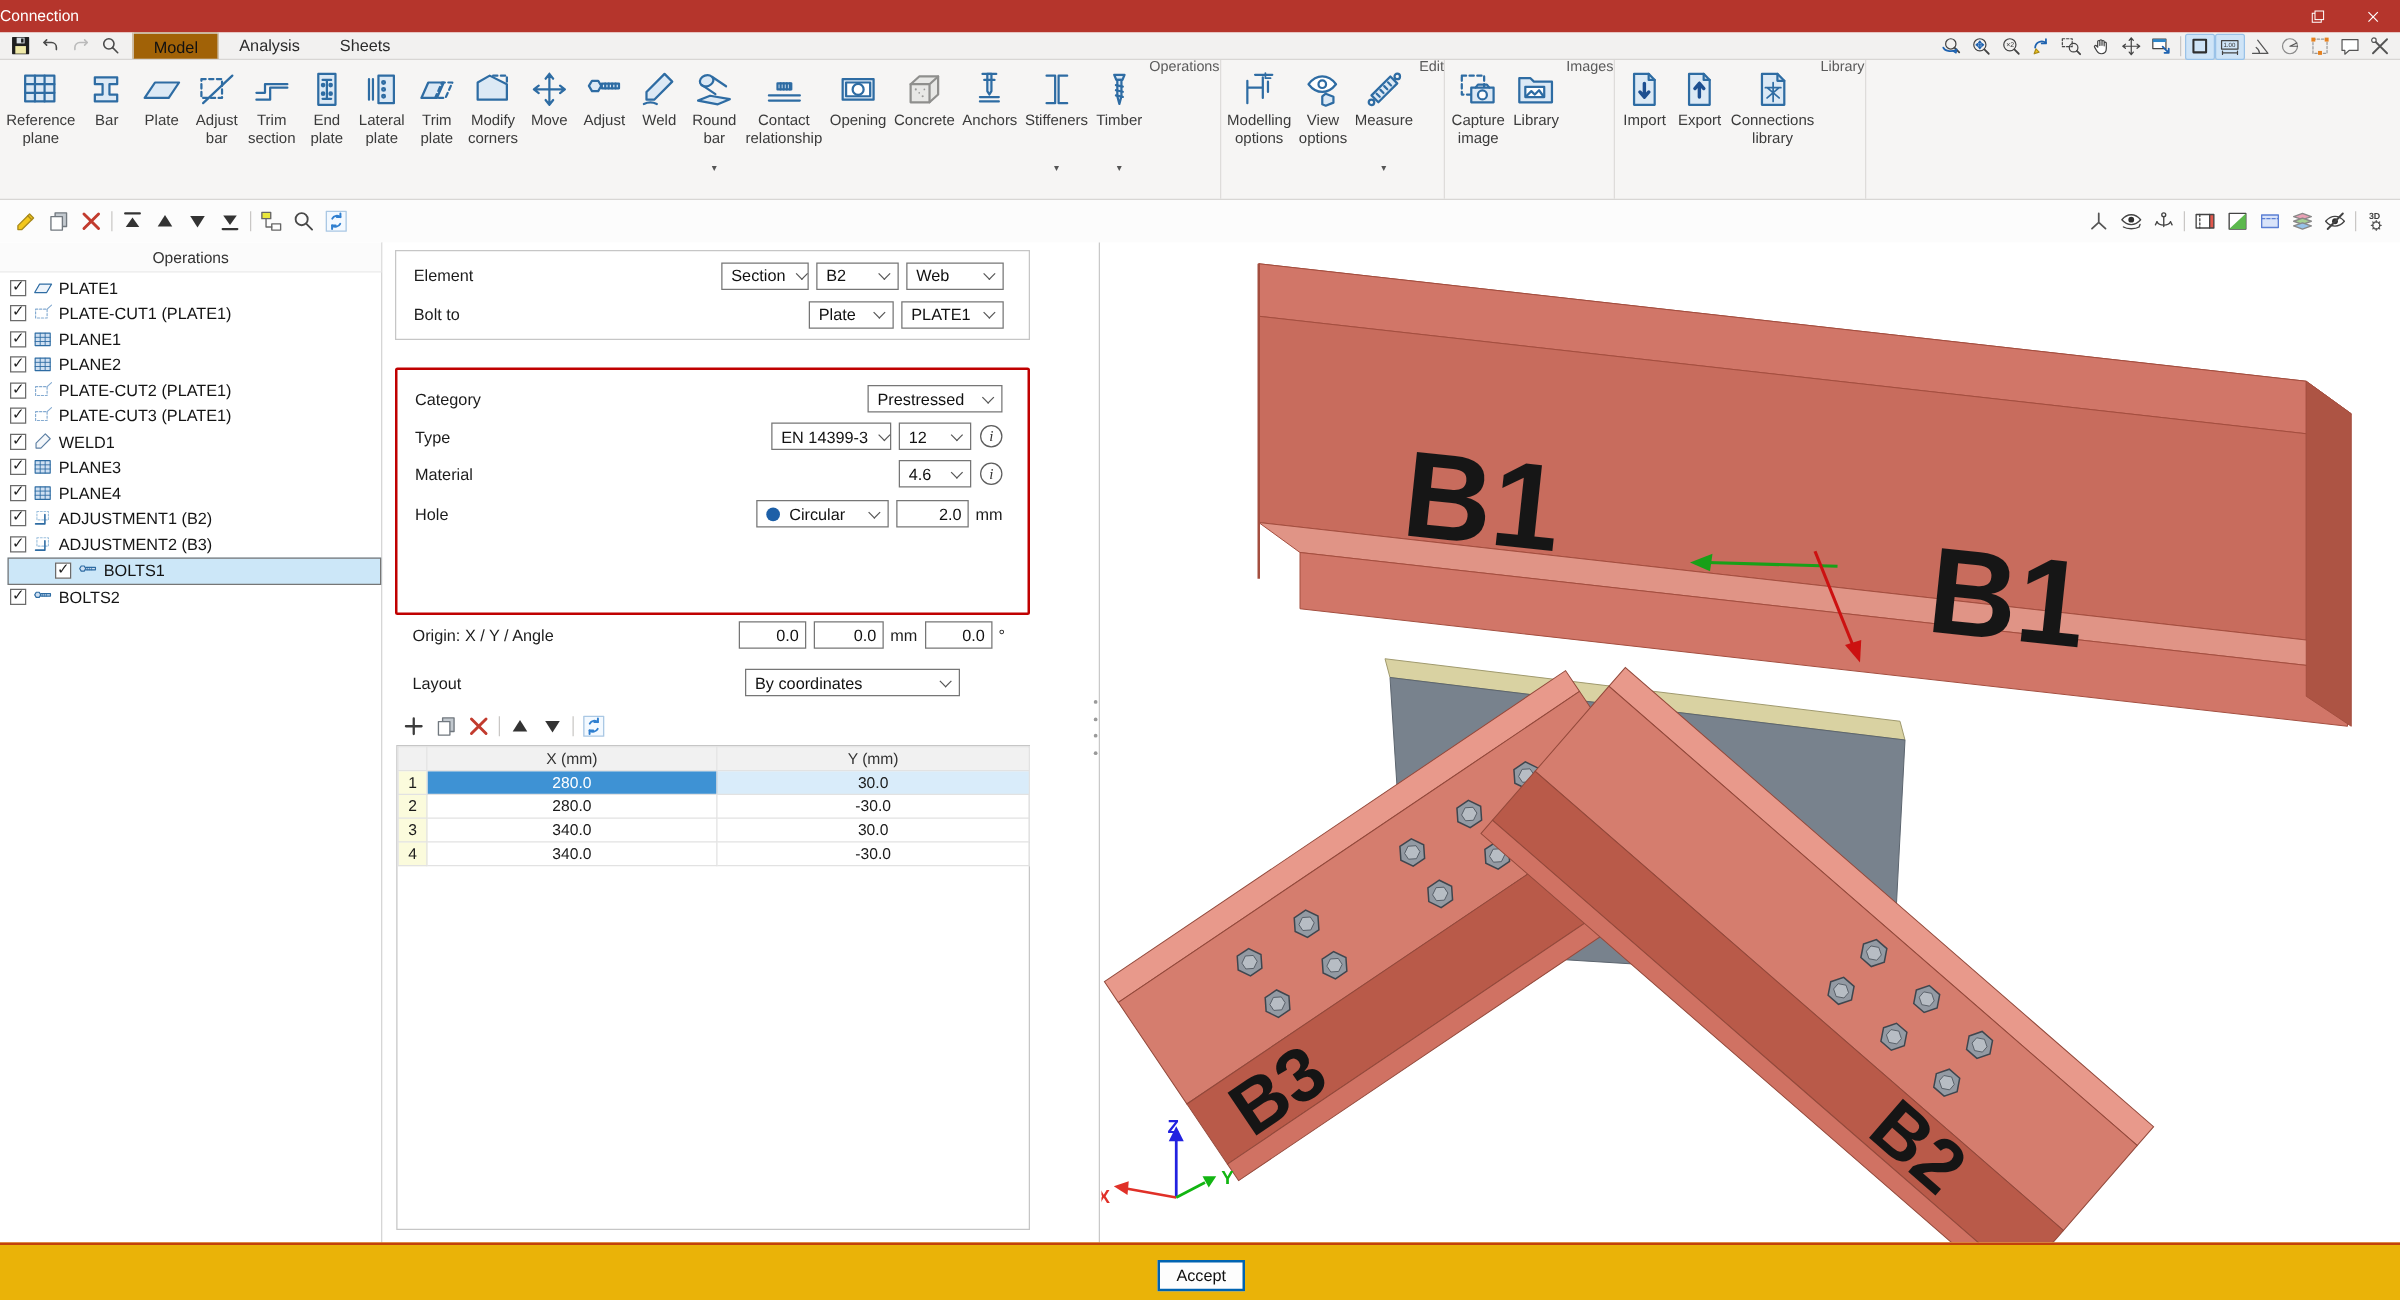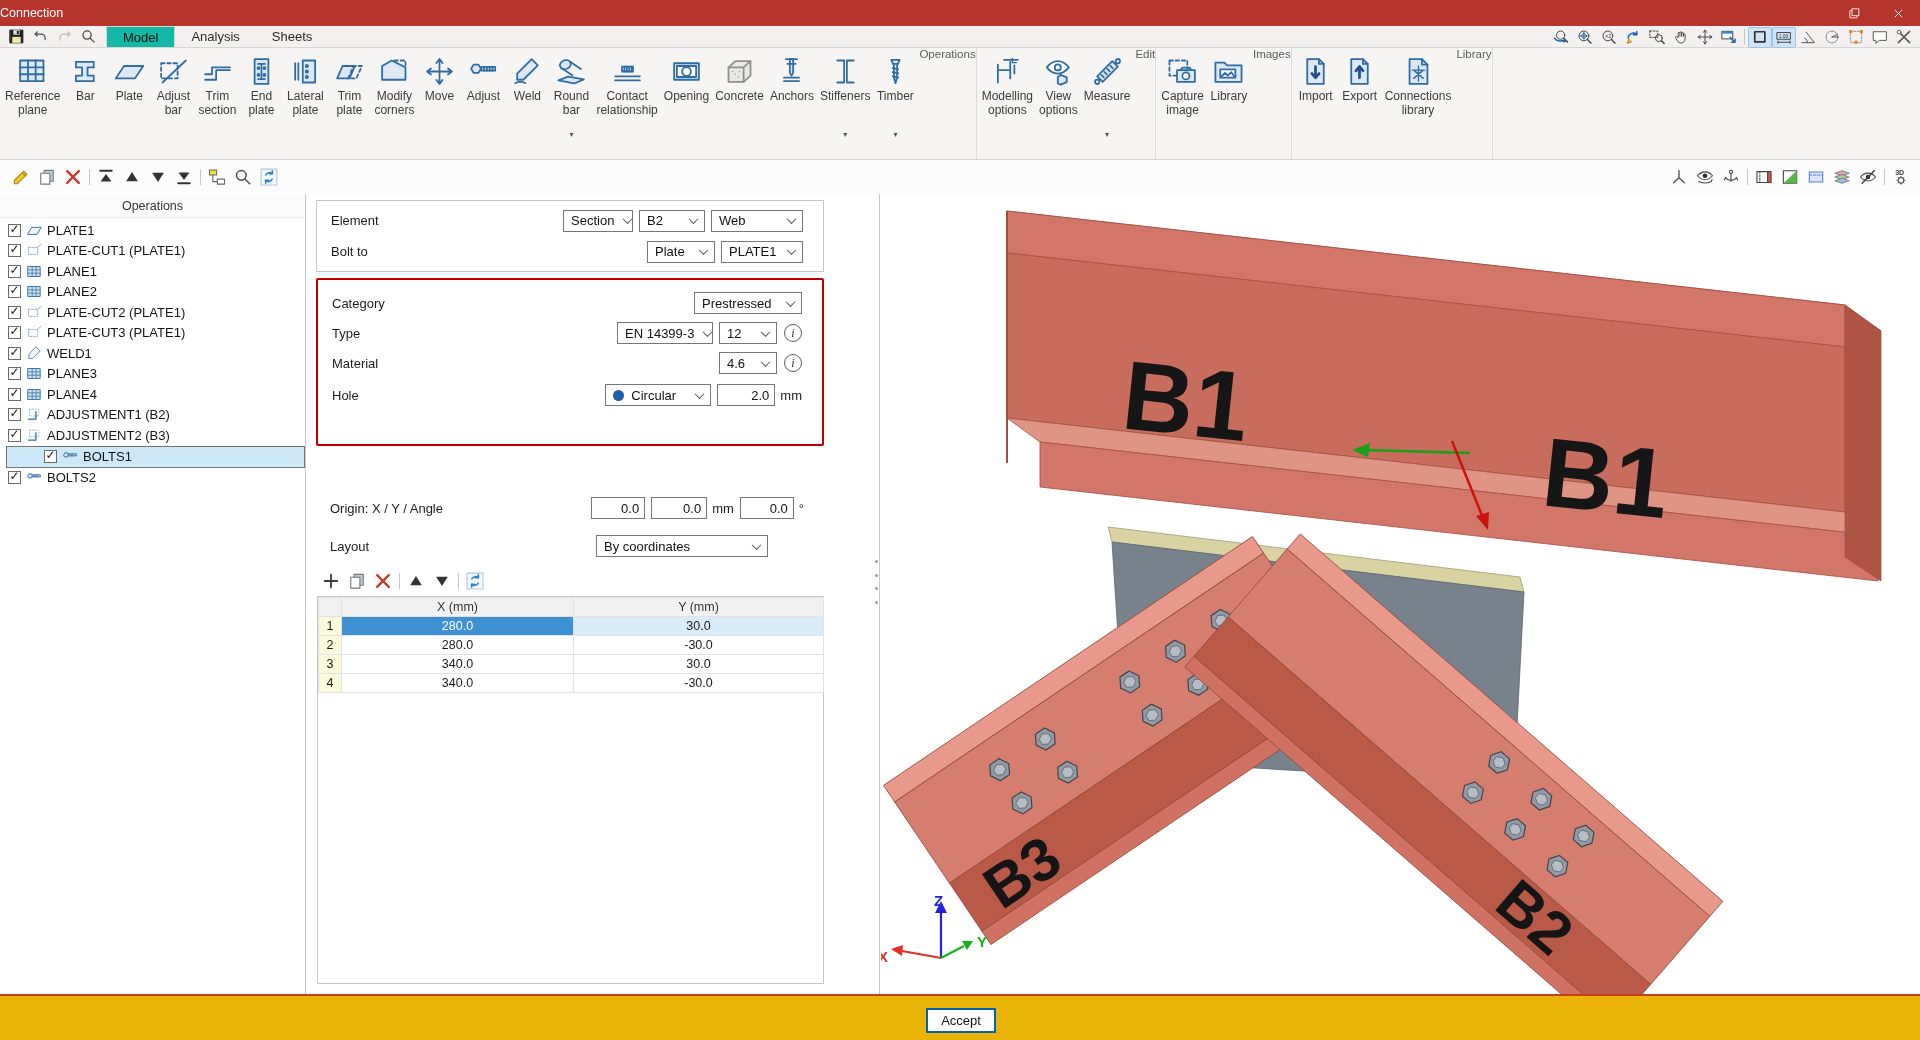--- a/index.html
+++ b/index.html
@@ -18,21 +18,21 @@
   #title{position:absolute;left:0;right:0;color:#fff;font-size:12.5px;}
   .wbtn{position:relative;width:44px;height:26px;display:flex;align-items:center;justify-content:center;z-index:2;}
   #wincontrols{position:absolute;right:0;top:0;display:flex;}
   
   #tabrow{position:absolute;left:0;top:26px;width:1920px;height:22px;background:#f2f1f0;border-bottom:1px solid #d8d6d4;display:flex;align-items:stretch;}
   #qa-icons{display:flex;align-items:center;padding-left:4px;}
   .qbtn{width:24px;height:22px;display:flex;align-items:center;justify-content:center;}
   .qbtn svg{width:17px;height:17px;}
   #tabs{display:flex;margin-left:6px;}
   .tab{padding:0 16px;display:flex;align-items:center;font-size:13px;color:#2b2b2b;}
-  .tab.active{background:#14b8a6;border:1px solid #d8d6d4;border-bottom:none;color:#111;}
+  .tab.active{background:#a16207;border:1px solid #d8d6d4;border-bottom:none;color:#111;}
   #vtools{position:absolute;right:4px;top:0;height:22px;display:flex;align-items:center;}
   .vbtn{width:24px;height:21px;display:flex;align-items:center;justify-content:center;border-radius:2px;}
   .vbtn svg{width:18px;height:18px;}
   .vbtn.active{background:#cfe4f7;border:1px solid #9ac2e8;}
   .vsep{width:1px;height:16px;background:#c9c7c5;margin:0 3px;}
   
   #ribbon{position:absolute;left:0;top:48px;width:1920px;height:112px;background:#f6f5f4;border-bottom:1px solid #d8d6d4;display:flex;}
   .rgroup{display:flex;flex-direction:row;border-right:1px solid #dedcda;}
   .ritems{flex:1;display:flex;align-items:flex-start;padding:2px 2px 0 2px;}
   .ritem{position:relative;min-width:44px;height:90px;padding:2px 3px 0 3px;display:flex;flex-direction:column;align-items:center;border-radius:2px;}
@@ -55,21 +55,21 @@
   .trow{height:20.5px;display:flex;align-items:center;padding-left:8px;}
   .trow.sel{background:var(--c-treesel);padding-left:37px;}
   .cb{width:13px;height:13px;border:1px solid #6b6b6b;background:#fff;position:relative;flex:none;}
   .cb.on::after{content:"✓";position:absolute;left:0.5px;top:-3px;font-size:12px;color:#1c1c1c;}
   .trow svg{width:17px;height:17px;margin:0 4px 0 5px;flex:none;}
   .tlabel{font-size:13px;color:#141414;white-space:nowrap;}
   
   #midpanel{position:absolute;left:306px;top:194px;width:574px;height:800px;background:#fff;border-right:1px solid #c9c9c9;}
   .fbox{position:absolute;left:10px;width:508px;border:1px solid #c6c6c6;}
   #box1{top:6px;height:72px;padding:4px 0;}
-  #redbox{top:84px;height:168px;border:2.5px solid var(--c-accent);border-radius:2px;padding:4px 0;}
+  #redbox{top:100px;height:198px;border:2.5px solid var(--c-accent);border-radius:2px;padding:4px 0;}
   .frow{display:flex;align-items:center;padding:0 20px 0 14px;}
   .frow .lbl{flex:1;font-size:13px;color:#1c1c1c;}
   #box1 .frow{height:31px;}
   .sel{height:22px;background:#fff;border:1px solid #767676;display:flex;align-items:center;padding:0 7px;margin-left:6px;font-size:13px;color:#111;}
   .chev{width:7px;height:7px;border-right:1.4px solid #555;border-bottom:1.4px solid #555;transform:rotate(45deg) translate(-1px,-1px);margin-left:auto;flex:none;}
   .sel span.v{margin-right:10px;white-space:nowrap;}
   .num{height:22px;border:1px solid #767676;text-align:right;padding:0 5px;margin-left:6px;font-size:13px;font-family:"Liberation Sans",sans-serif;color:#111;}
   .unit{margin-left:5px;font-size:13px;color:#1c1c1c;}
   .info{width:18px;height:18px;border:1px solid #5d5d5d;border-radius:50%;margin-left:7px;flex:none;display:flex;align-items:center;justify-content:center;font-family:"Liberation Serif",serif;font-style:italic;font-size:12px;color:#333;}
   .dot{width:11px;height:11px;border-radius:50%;background:#1d5fa7;margin-right:7px;flex:none;}
@@ -743,21 +743,21 @@
     <div class="frow">
       <span class="lbl">Element</span>
       <span class="sel" style="width:70px">
           <span class="v">Section</span>
           <span class="chev"></span>
         </span>
       <span class="sel" style="width:66px">
           <span class="v">B2</span>
           <span class="chev"></span>
         </span>
-      <span class="sel" style="width:92px">
+      <span class="sel" style="width:78px">
           <span class="v">Web</span>
           <span class="chev"></span>
         </span>
     </div>
     <div class="frow">
       <span class="lbl">Bolt to</span>
       <span class="sel" style="width:68px">
           <span class="v">Plate</span>
           <span class="chev"></span>
         </span>

